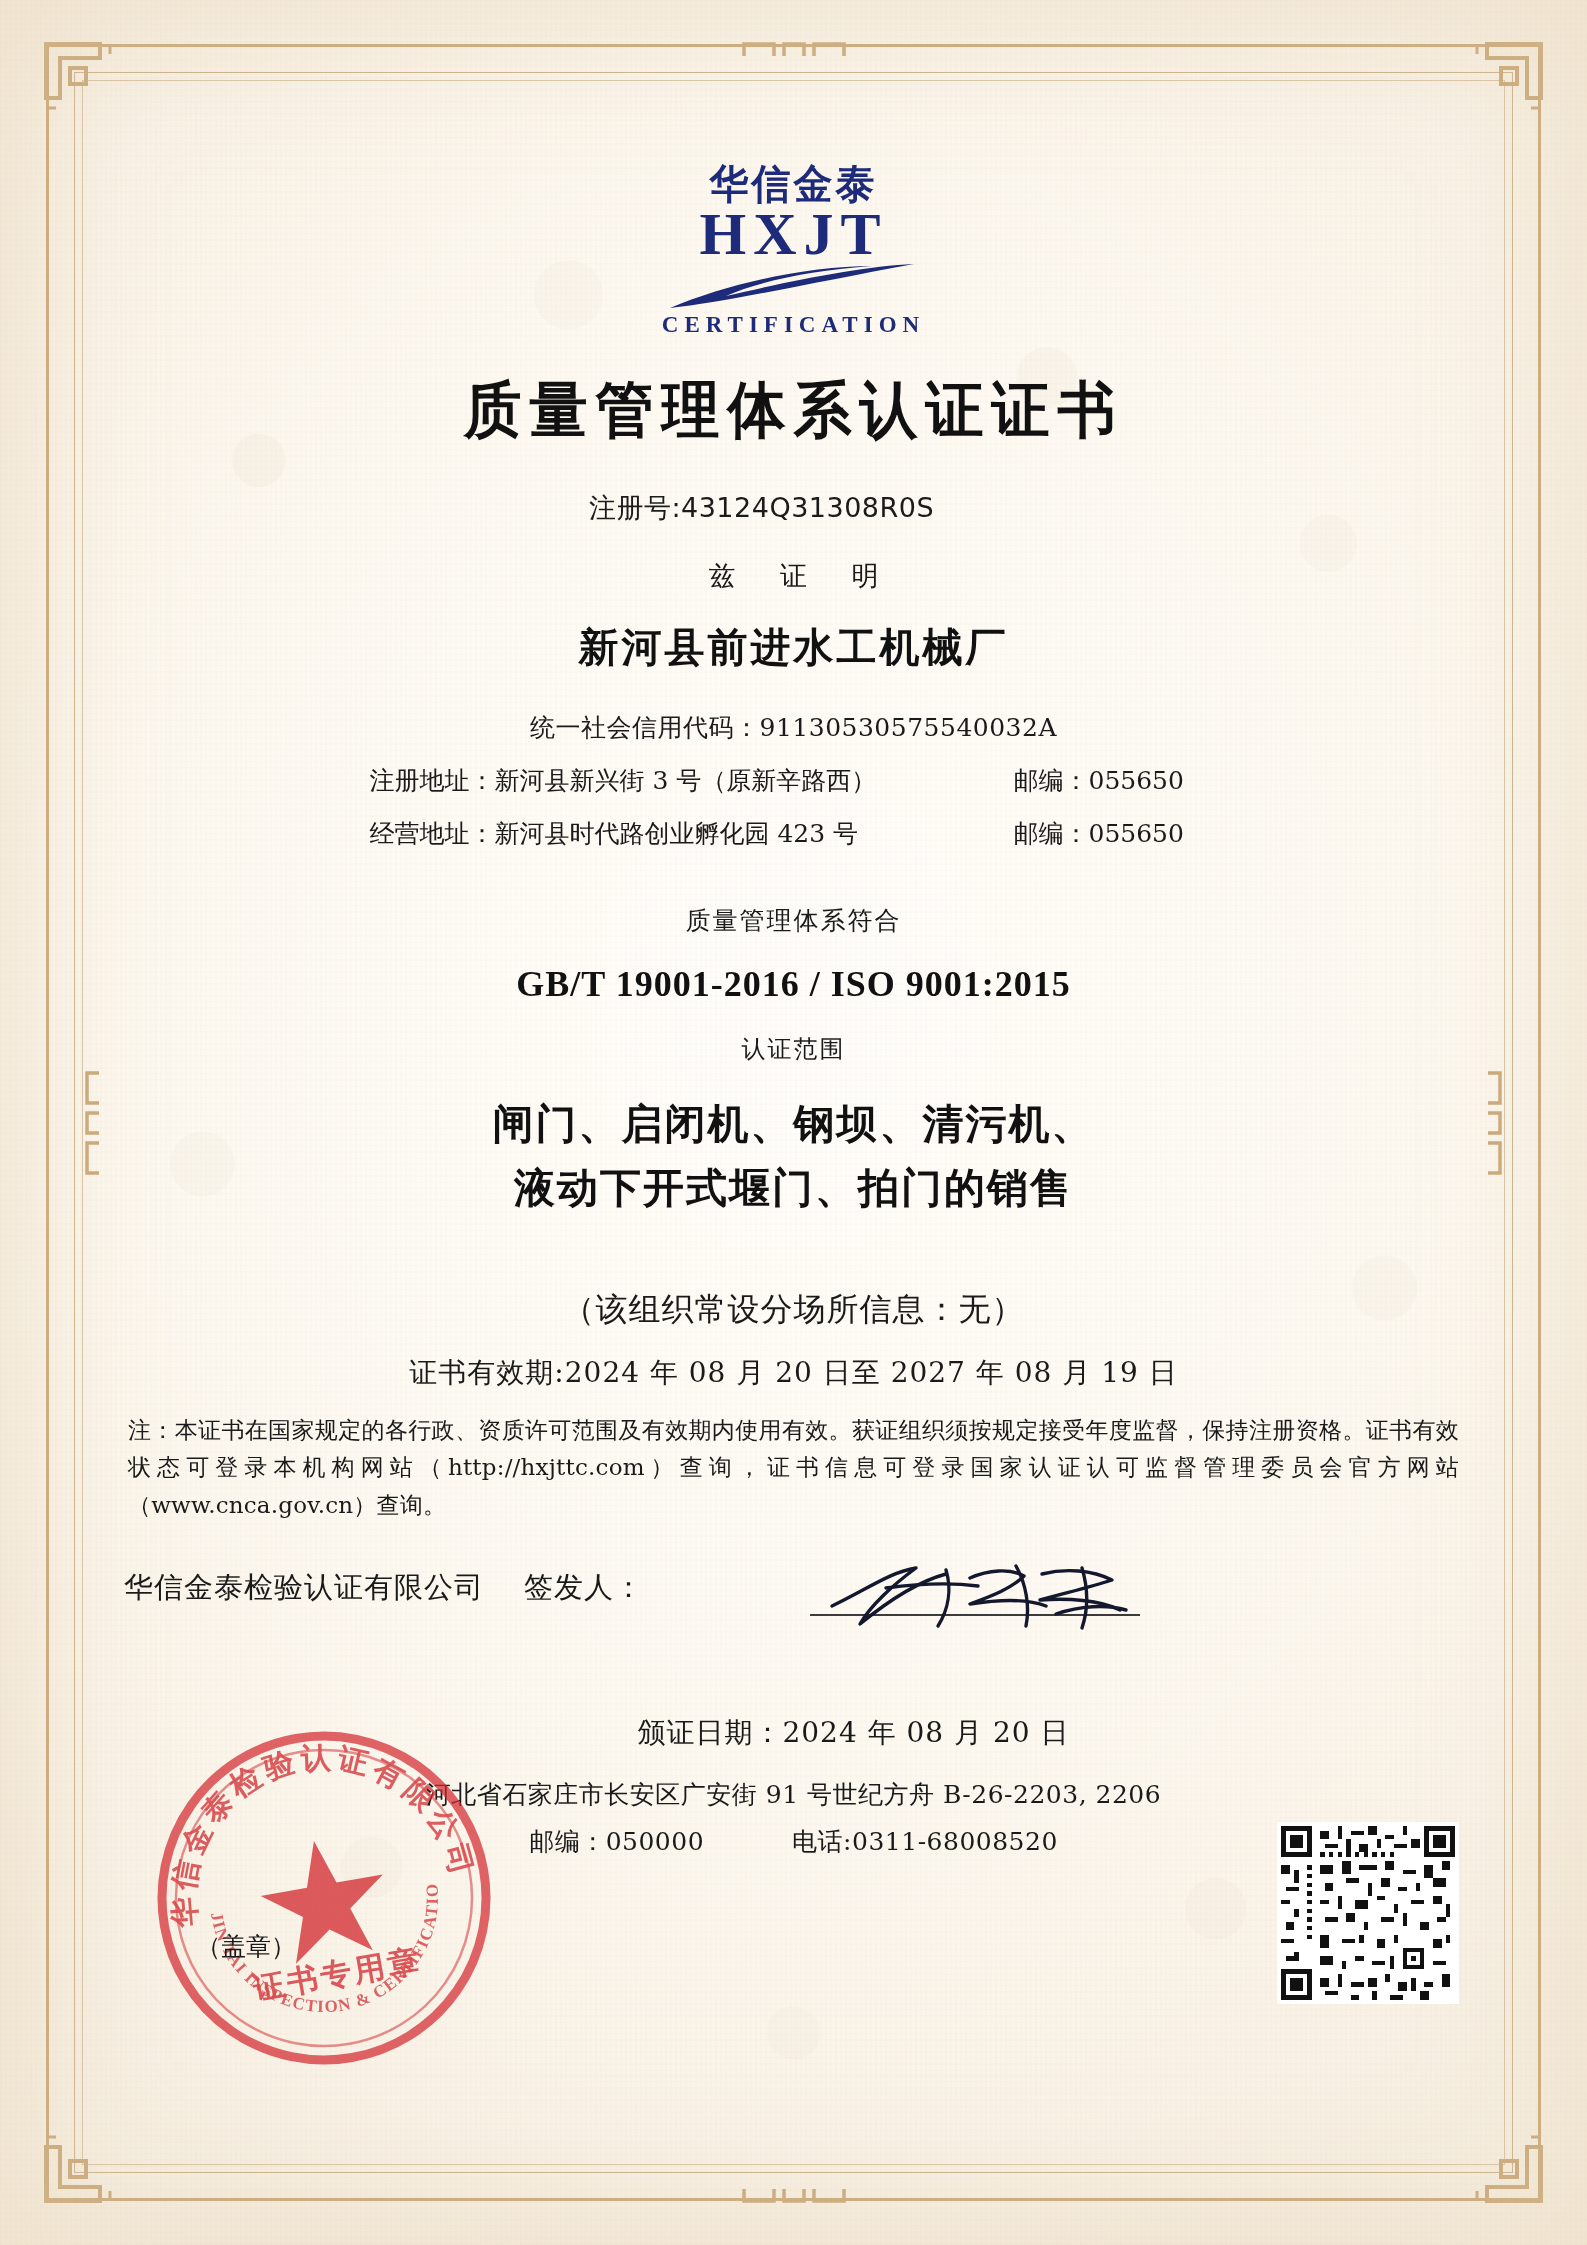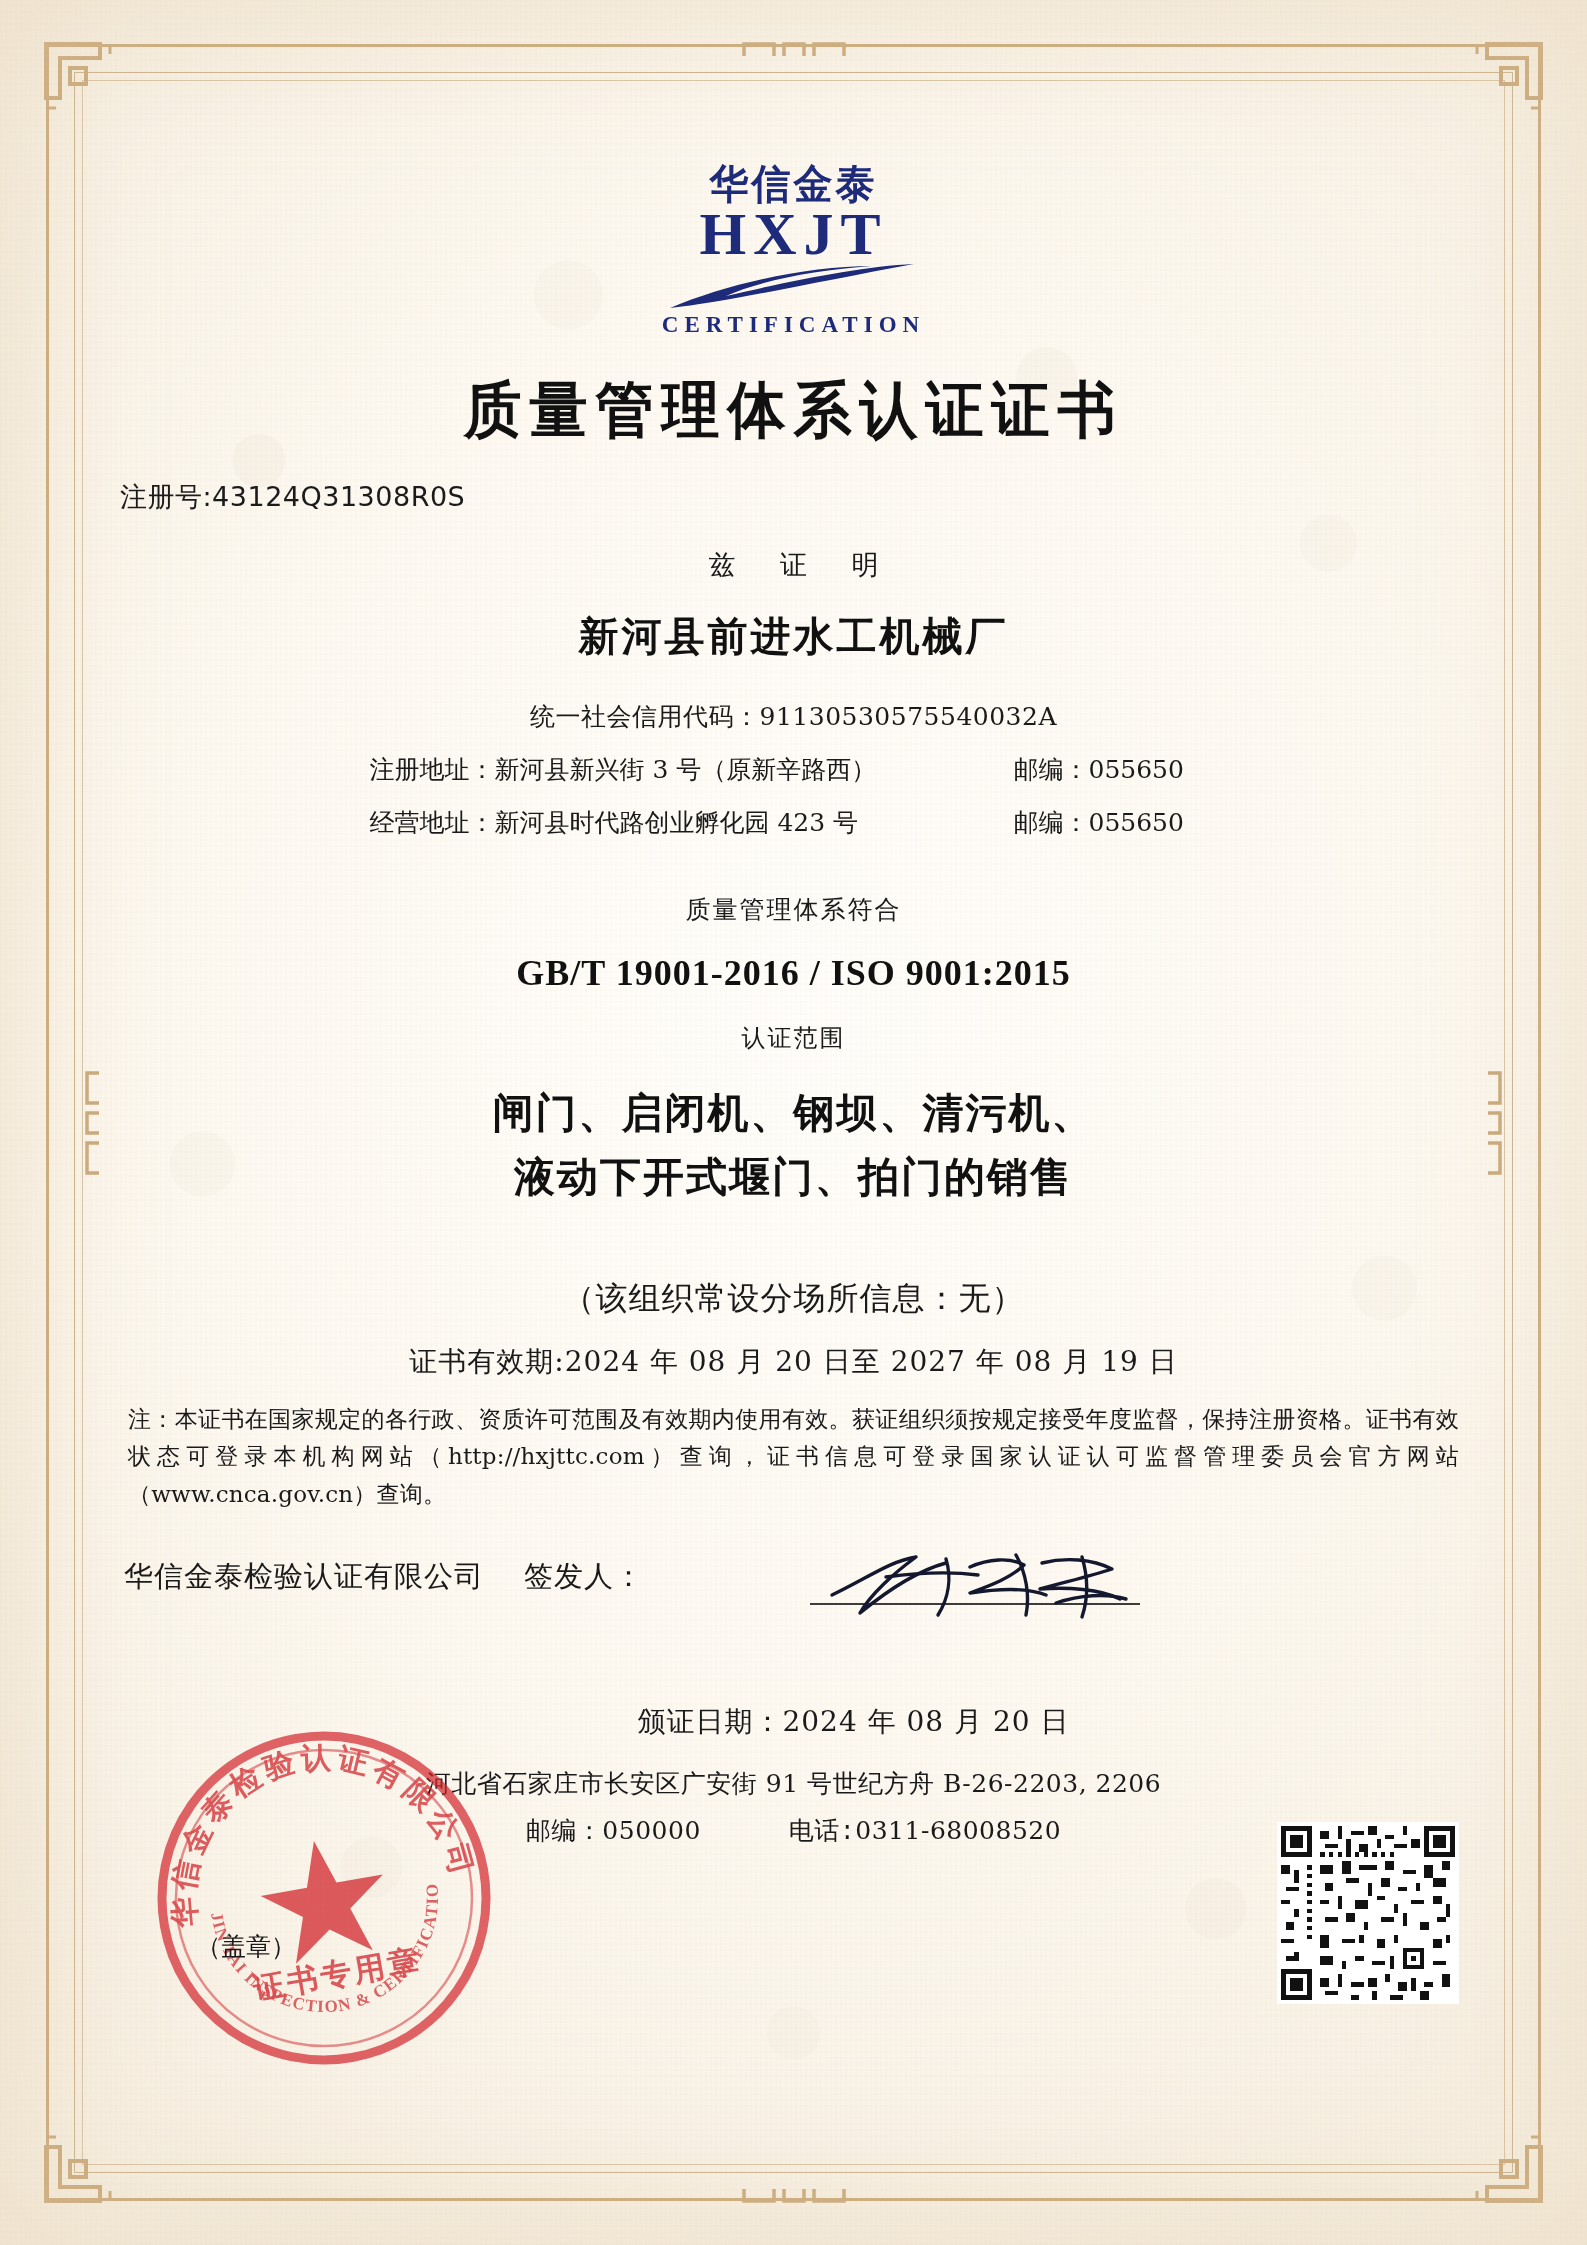--- a/index.html
+++ b/index.html
@@ -154,22 +154,22 @@
     margin-top: 26px;
     font-family: "DejaVu Serif", serif;
     font-weight: 700;
     font-size: 58px;
     letter-spacing: 8px;
     color: #111;
     transform: scaleY(1.06);
   }
 
   .reg-no {
-    margin-top: 29px;
-    text-align: left;
+    margin-top: 40px;
+    text-align: center;
     padding-right: 64px;
     font-family: "DejaVu Sans", sans-serif;
     font-size: 27px;
     letter-spacing: 0.5px;
     color: #1b1b1b;
   }
 
   .zheng-zheng-ming {
     margin-top: 32px;
     font-family: "DejaVu Serif", serif;
@@ -320,21 +320,21 @@
     font-family: "DejaVu Serif", serif;
     font-size: 25px;
     letter-spacing: 0.5px;
   }
   .footer-contact {
     margin-top: 14px;
     font-family: "DejaVu Serif", serif;
     font-size: 25px;
     letter-spacing: 0.5px;
   }
-  .footer-contact .phone { margin-left: 88px; font-family: Liberation Mono, monospace; }
+  .footer-contact .phone { margin-left: 88px; }
 
   
   .seal {
     position: absolute;
     left: 150px;
     top: 1724px;
     width: 348px;
     height: 348px;
     pointer-events: none;
     opacity: 0.82;

